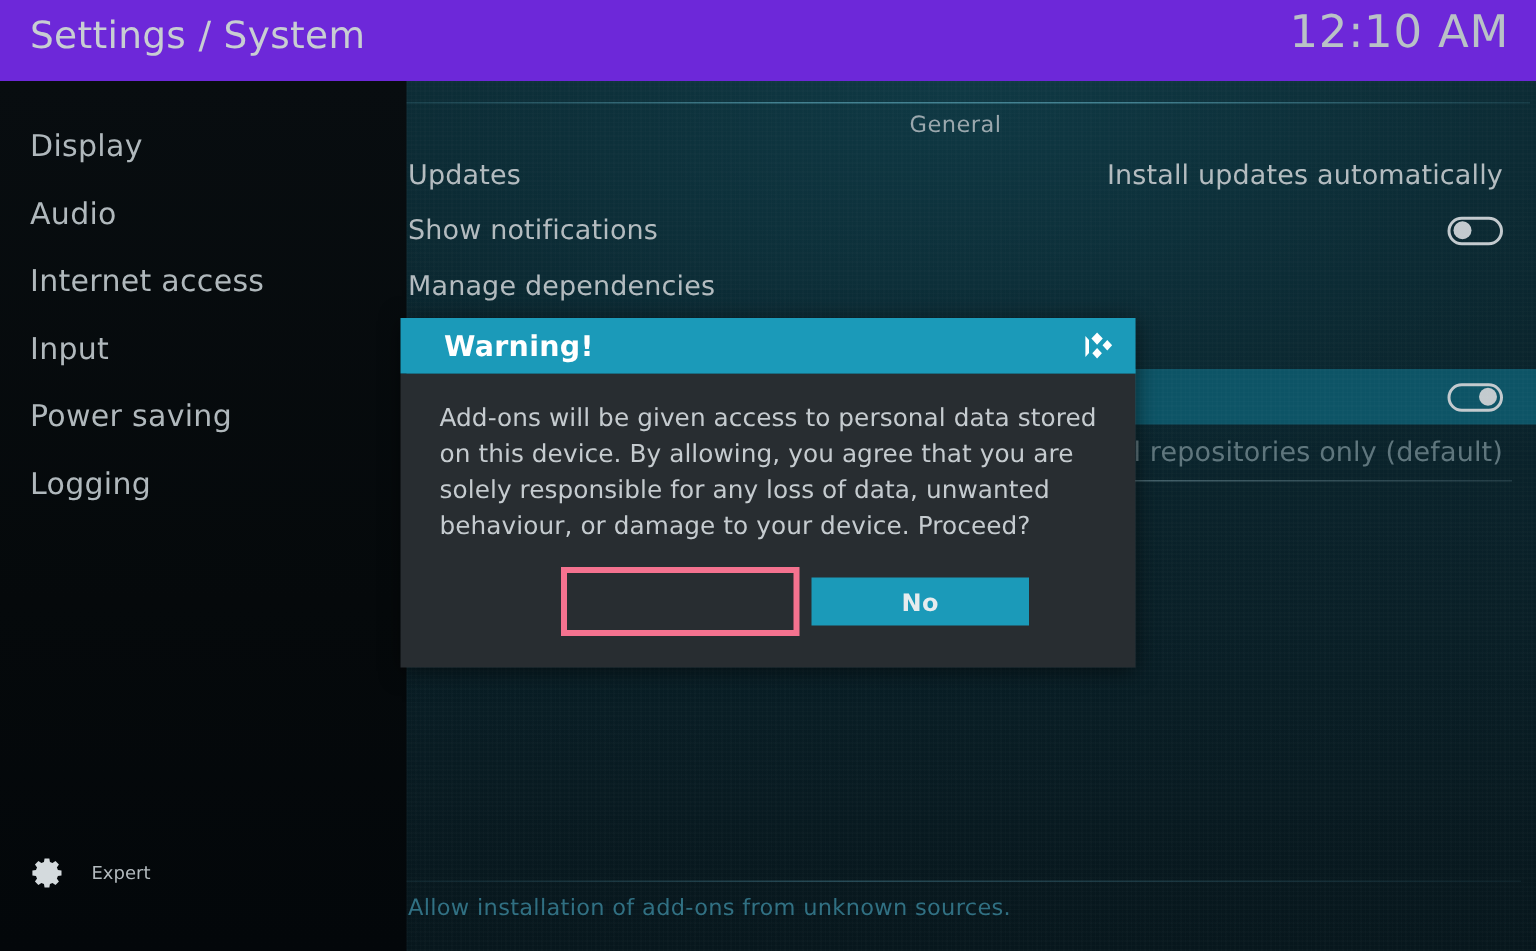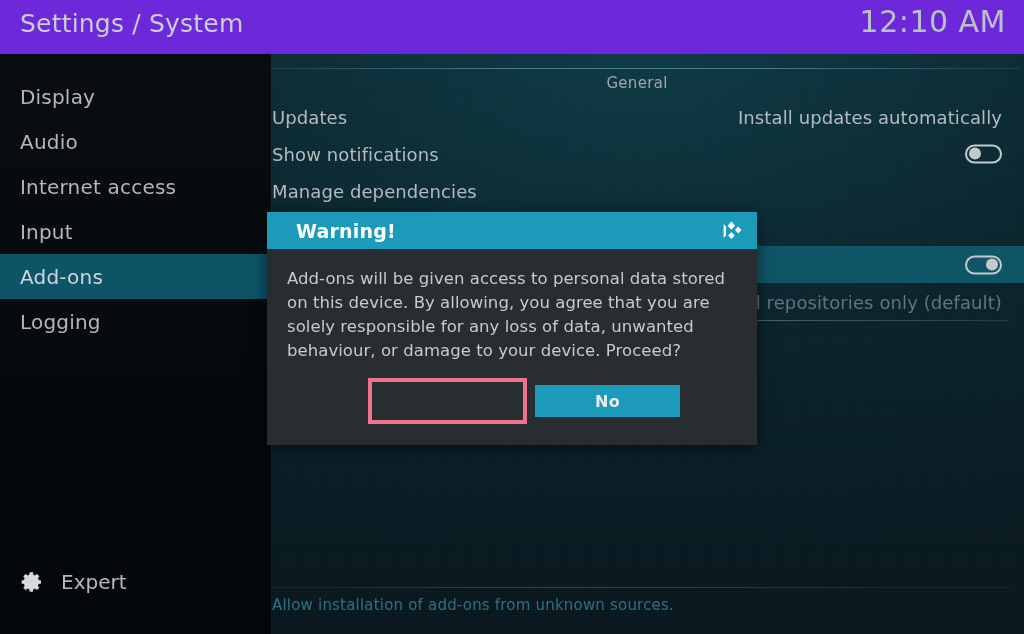--- a/index.html
+++ b/index.html
@@ -76,21 +76,21 @@
     display: flex;
     align-items: center;
     padding-left: 20px;
     gap: 17px;
   }
   .gear {
     width: 24px; height: 24px;
     display: block;
   }
   .expert-label {
-    font-size: 20px;
+    font-size: 12px;
     color: #b3babe;
   }
 
   
   .content {
     position: absolute;
     left: 250px; top: 54px;
     width: 774px;
     height: 580px;
     background:
@@ -218,21 +218,21 @@
     color: #ffffff;
     letter-spacing: 0.2px;
   }
   .kodi-logo {
     position: absolute;
     right: 14px; top: 7px;
     width: 24px; height: 24px;
   }
   .dlg-body {
     background: #282d31;
-    padding: 18px 20px 14px 20px;
+    padding: 18px 20px 14px 26px;
   }
   .dlg-text {
     font-size: 16.5px;
     line-height: 24px;
     color: #c5cbcf;
     letter-spacing: 0.05px;
   }
   .dlg-buttons {
     position: relative;
     height: 54px;
@@ -337,22 +337,22 @@
     </div>
     <div class="side-item">
       <span>Audio</span>
     </div>
     <div class="side-item">
       <span>Internet access</span>
     </div>
     <div class="side-item">
       <span>Input</span>
     </div>
-    <div class="side-item selected">
-      <span>Add-ons</span>
+    <div class="side-item">
+      <span>Power saving</span>
     </div>
     <div class="side-item">
       <span>Logging</span>
     </div>
 
     <div class="expert-row">
       <svg class="gear" viewBox="0 0 24 24">
         <path fill="#d4dadd" d="M12 8.2a3.8 3.8 0 1 0 0 7.6 3.8 3.8 0 0 0 0-7.6zm0 5.9a2.1 2.1 0 1 1 0-4.2 2.1 2.1 0 0 1 0 4.2z"></path>
         <path fill="#d4dadd" d="M21 13.6v-3.2l-2.4-.4a6.9 6.9 0 0 0-.7-1.7l1.4-2-2.3-2.3-2 1.4a6.9 6.9 0 0 0-1.7-.7L12.9 2.3H9.7L9.3 4.7a6.9 6.9 0 0 0-1.7.7l-2-1.4-2.3 2.3 1.4 2a6.9 6.9 0 0 0-.7 1.7l-2.4.4v3.2l2.4.4c.16.6.4 1.17.7 1.7l-1.4 2 2.3 2.3 2-1.4c.53.3 1.1.54 1.7.7l.4 2.4h3.2l.4-2.4c.6-.16 1.17-.4 1.7-.7l2 1.4 2.3-2.3-1.4-2c.3-.53.54-1.1.7-1.7l2.4-.4z"></path>
       </svg>

